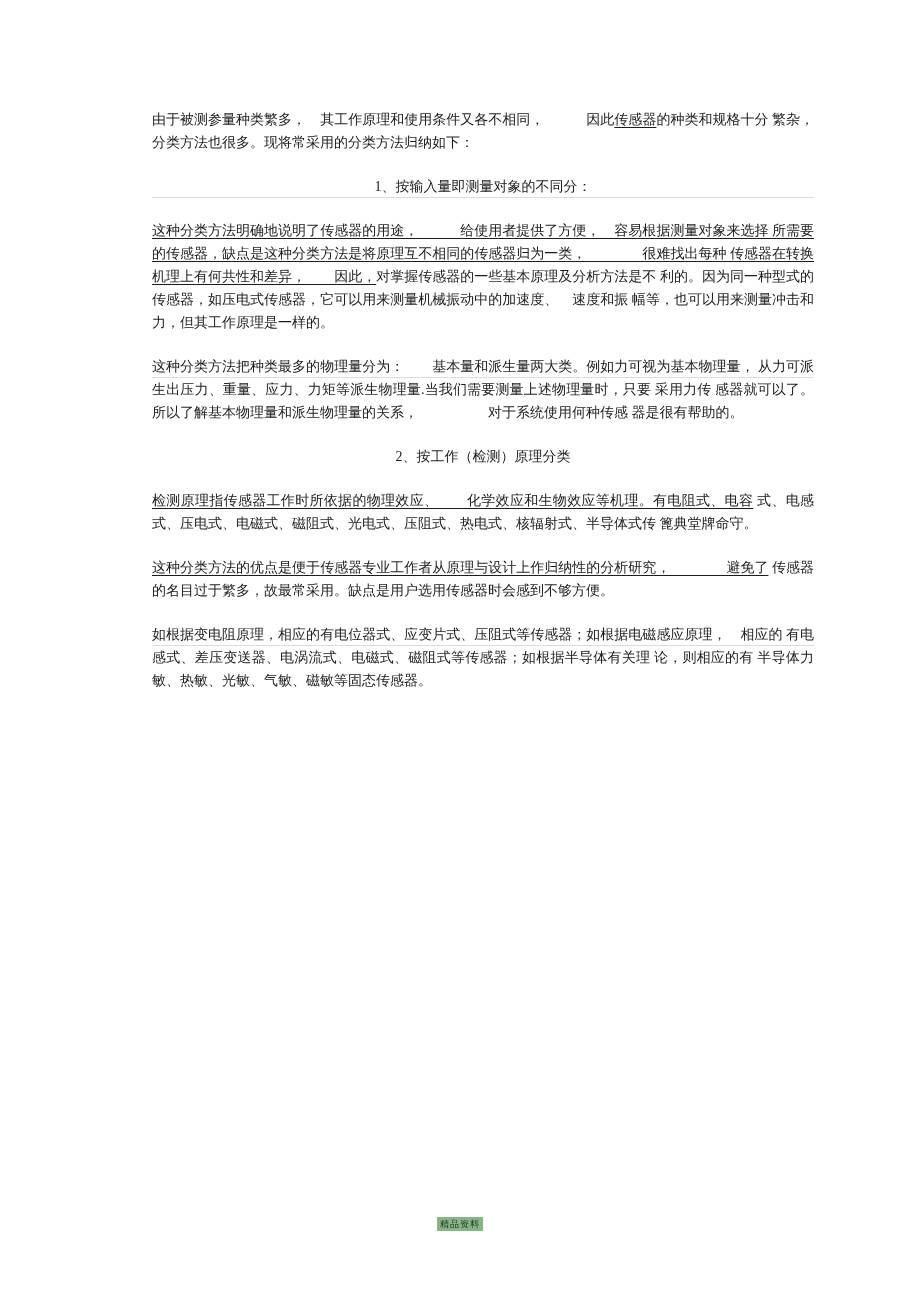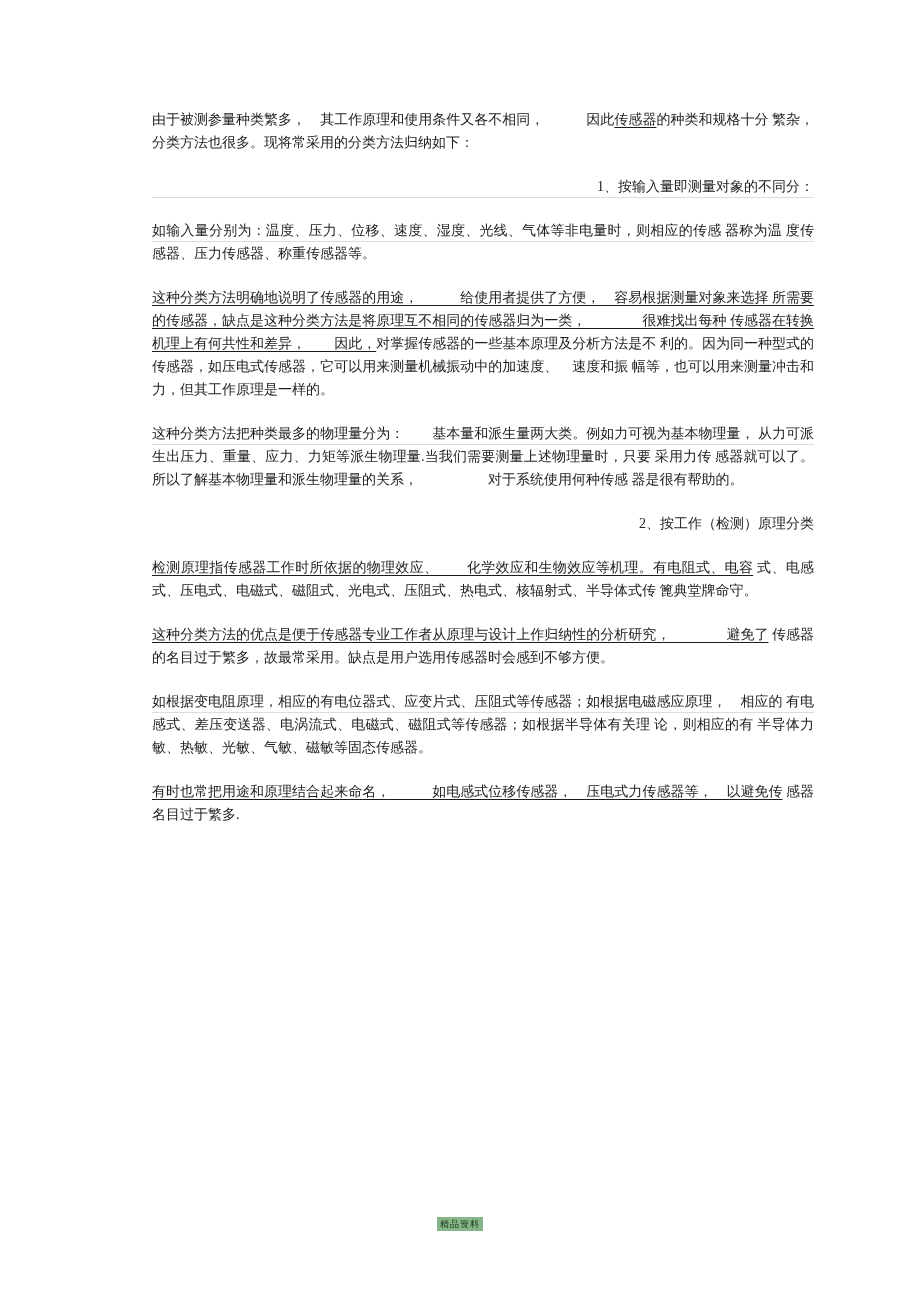--- a/index.html
+++ b/index.html
@@ -28,21 +28,21 @@
     margin-left: 22px;
   }
   .para {
     margin: 0 0 21px 0;
     font-size: 14px;
     line-height: 23px;
     text-align: justify;
     word-break: break-all;
   }
   .para.heading {
-    text-align: right;
+    text-align: center;
   }
   
   .para.ruled {
     background-image: linear-gradient(#dcdcdc, #dcdcdc);
     background-repeat: no-repeat;
     background-size: 100% 1px;
     background-position: 0 22px;
   }
   .u {
     text-decoration: underline;
@@ -67,25 +67,23 @@
     margin-top: 30px;
   }
 </style>
 </head>
 <body>
 
 <div class="page">
   <main class="content">
       <p class="para"><span>由于被测参量种类繁多，　其工作原理和使用条件又各不相同，　　　因此</span><span class="u">传感器</span><span>的种类和规格十分 繁杂，分类方法也很多。现将常采用的分类方法归纳如下：</span></p>
       <p class="para heading ruled"><span>1、按输入量即测量对象的不同分：</span></p>
-      <p class="para ruled"><span>如输入量分别为：温度、压力、位移、速度、湿度、光线、气体等非电量时，则相应的传感 器称为温 度传感器、压力传感器、称重传感器等。</span></p>
       <p class="para"><span class="u">这种分类方法明确地说明了传感器的用途，　　　给使用者提供了方便，　容易根据测量对象来选择 所需要的传感器，缺点是这种分类方法是将原理互不相同的传感器归为一类，　　　　很难找出每种 传感器在转换机理上有何共性和差异，　　因此，</span><span>对掌握传感器的一些基本原理及分析方法是不 利的。因为同一种型式的传感器，如压电式传感器，它可以用来测量机械振动中的加速度、　速度和振 幅等，也可以用来测量冲击和力，但其工作原理是一样的。</span></p>
       <p class="para ruled"><span>这种分类方法把种类最多的物理量分为：　　基本量和派生量两大类。例如力可视为基本物理量， 从力可派生出压力、重量、应力、力矩等派生物理量.当我们需要测量上述物理量时，只要 采用力传 感器就可以了。　所以了解基本物理量和派生物理量的关系，　　　　　对于系统使用何种传感 器是很有帮助的。</span></p>
       <p class="para heading"><span>2、按工作（检测）原理分类</span></p>
       <p class="para"><span class="u">检测原理指传感器工作时所依据的物理效应、　　化学效应和生物效应等机理。有电阻式、电容</span><span> 式、电感式、压电式、电磁式、磁阻式、光电式、压阻式、热电式、核辐射式、半导体式传 篦典堂牌命守。</span></p>
       <p class="para"><span class="u">这种分类方法的优点是便于传感器专业工作者从原理与设计上作归纳性的分析研究，　　　　避免了</span><span> 传感器的名目过于繁多，故最常采用。缺点是用户选用传感器时会感到不够方便。</span></p>
       <p class="para ruled"><span>如根据变电阻原理，相应的有电位器式、应变片式、压阻式等传感器；如根据电磁感应原理，　相应的 有电感式、差压变送器、电涡流式、电磁式、磁阻式等传感器；如根据半导体有关理 论，则相应的有 半导体力敏、热敏、光敏、气敏、磁敏等固态传感器。</span></p>
-      <p class="para"><span class="u">有时也常把用途和原理结合起来命名，　　　如电感式位移传感器，　压电式力传感器等，　以避免传</span><span> 感器名目过于繁多.</span></p>
     </main>
   <footer class="footer">
     <span class="watermark">精品资料</span>
   </footer>
 </div>
 
 </body></html>

